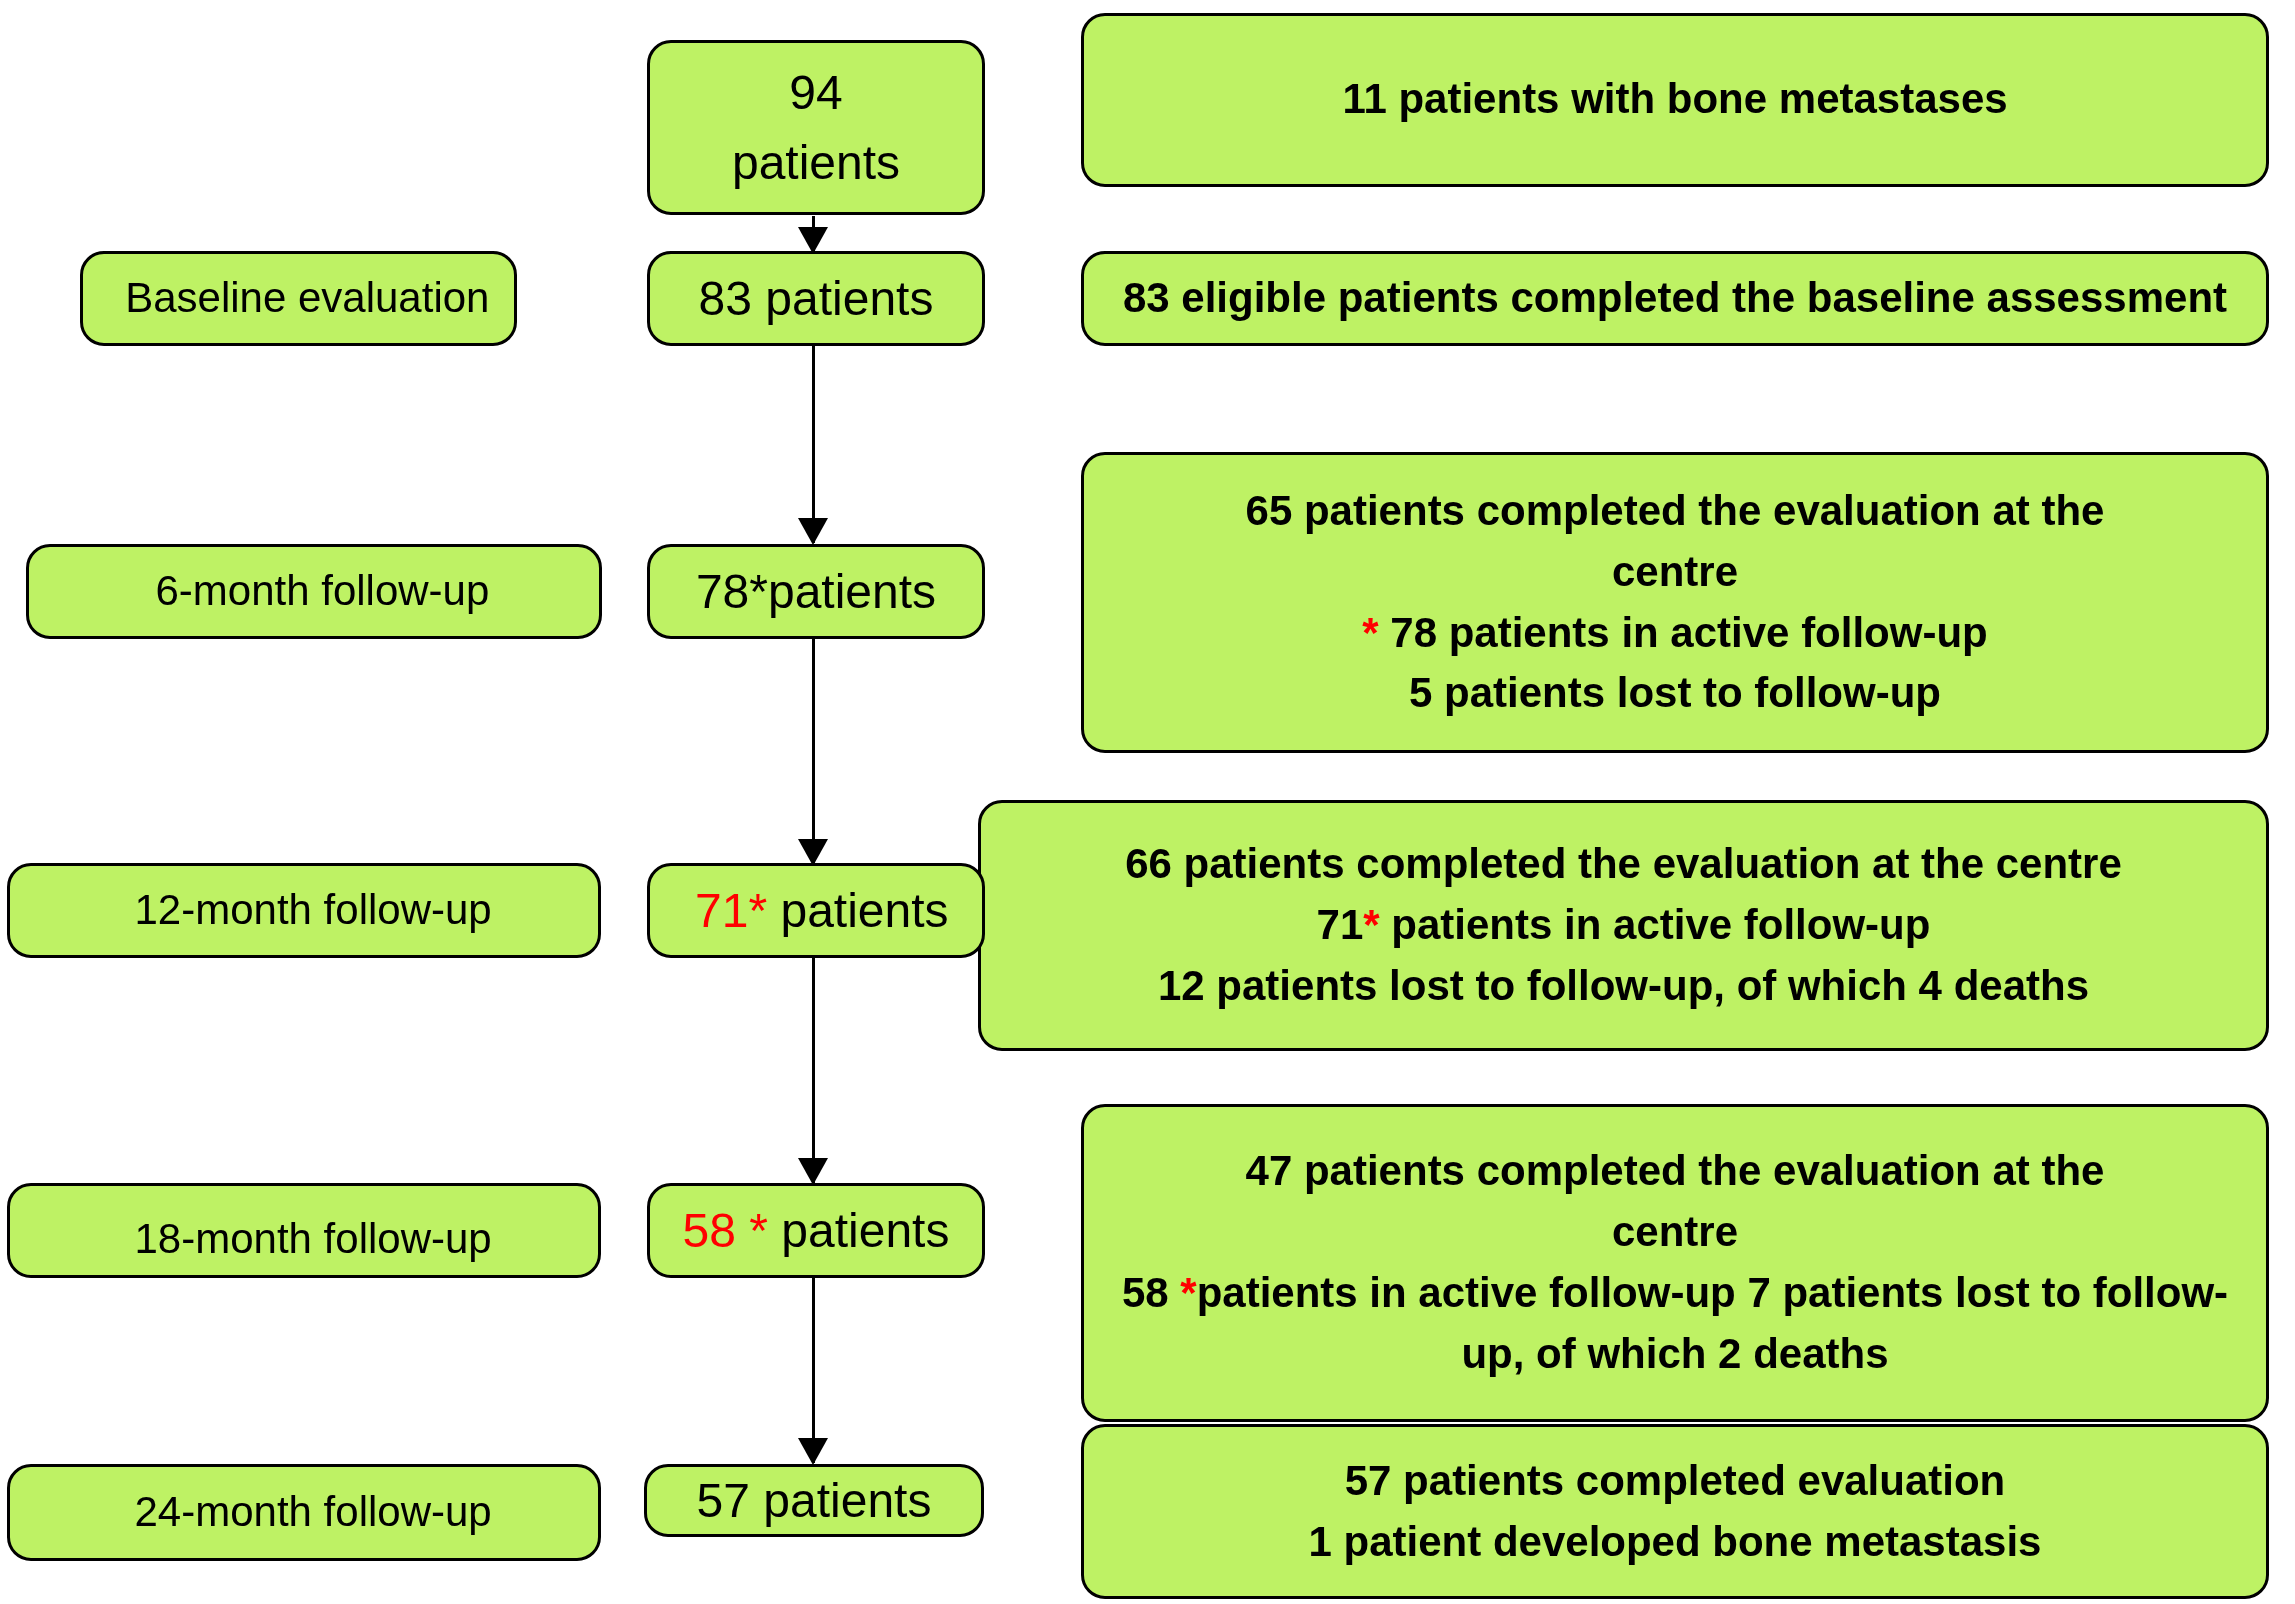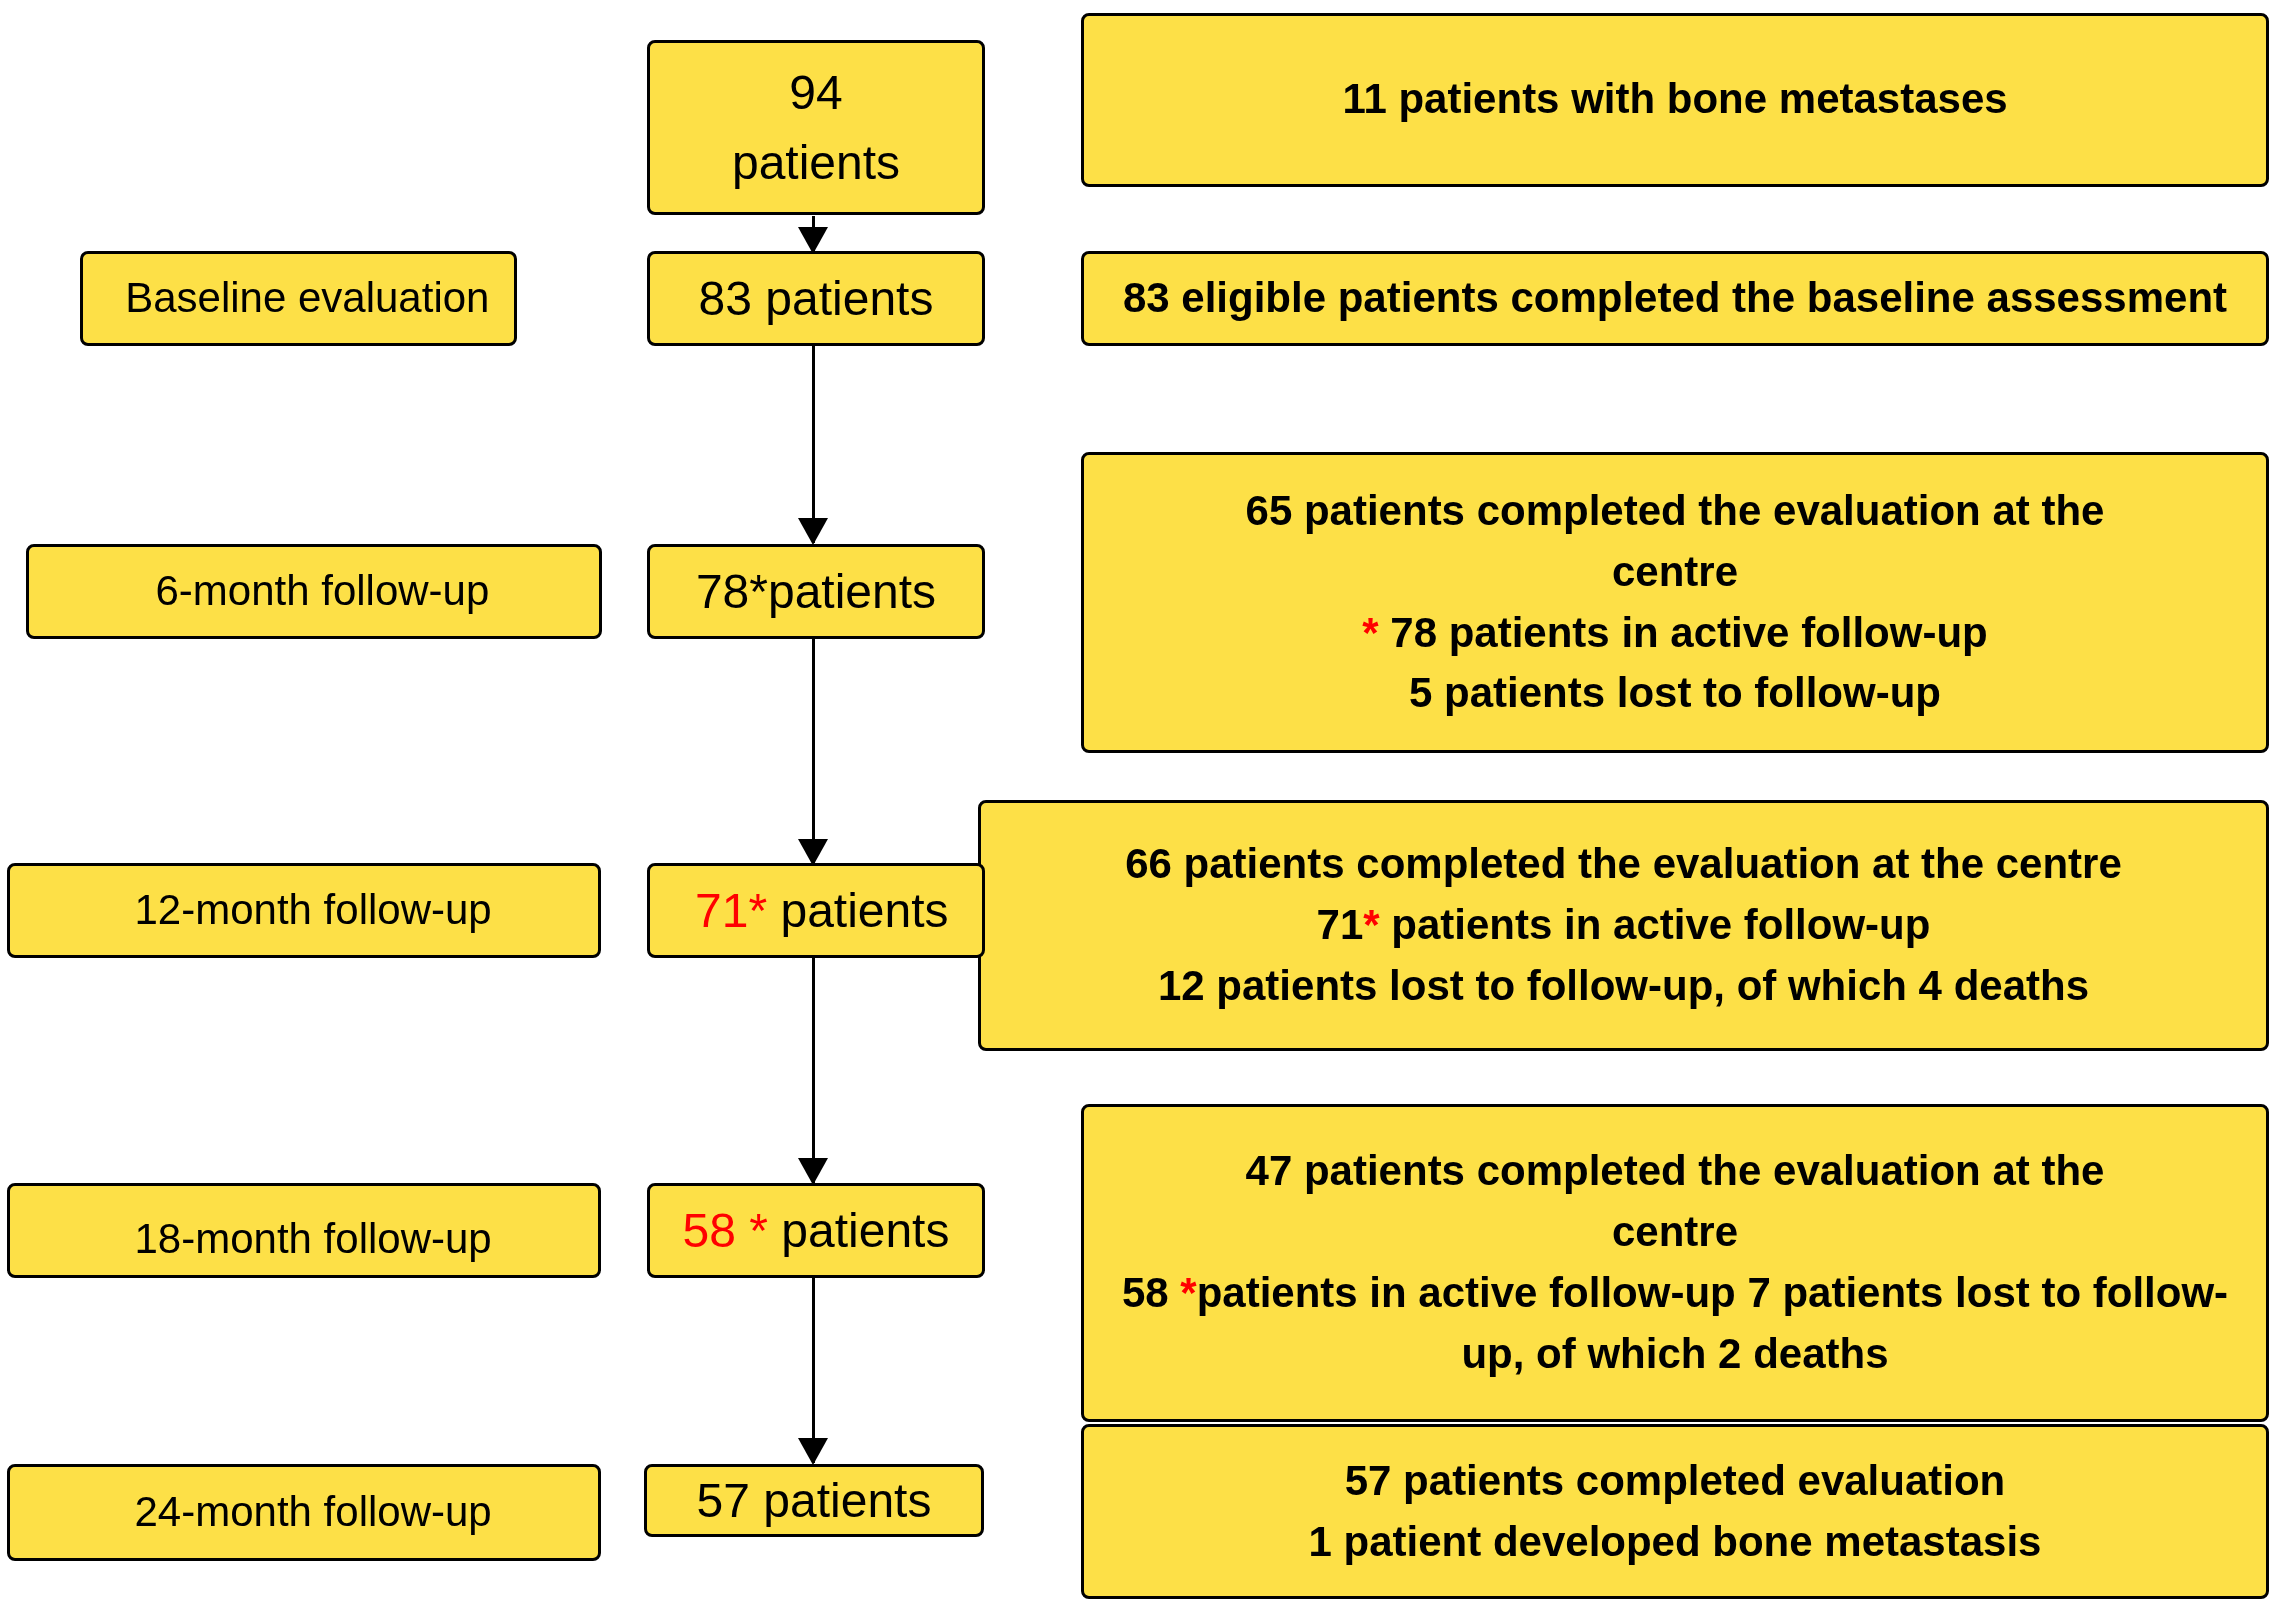--- a/index.html
+++ b/index.html
@@ -18,22 +18,22 @@
     height: 1605px;
     background: #ffffff;
     overflow: hidden;
   }
 
   
   .box {
     position: absolute;
     box-sizing: border-box;
     border: 3.7px solid #000000;
-    border-radius: 8px;
-    background: #fde047;
+    border-radius: 24px;
+    background: #bef264;
     display: flex;
     align-items: center;
     justify-content: center;
     text-align: center;
     line-height: 1.45;
     font-size: 42px;
     padding: 5.5px 16.4px;
     z-index: 3;
   }
 

